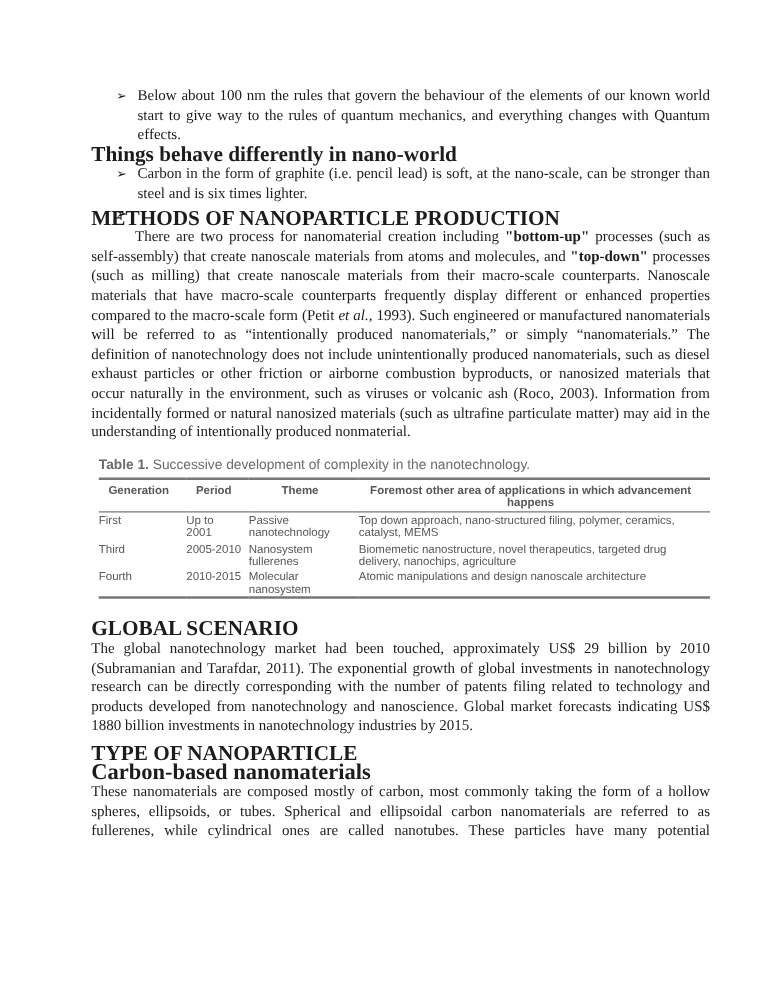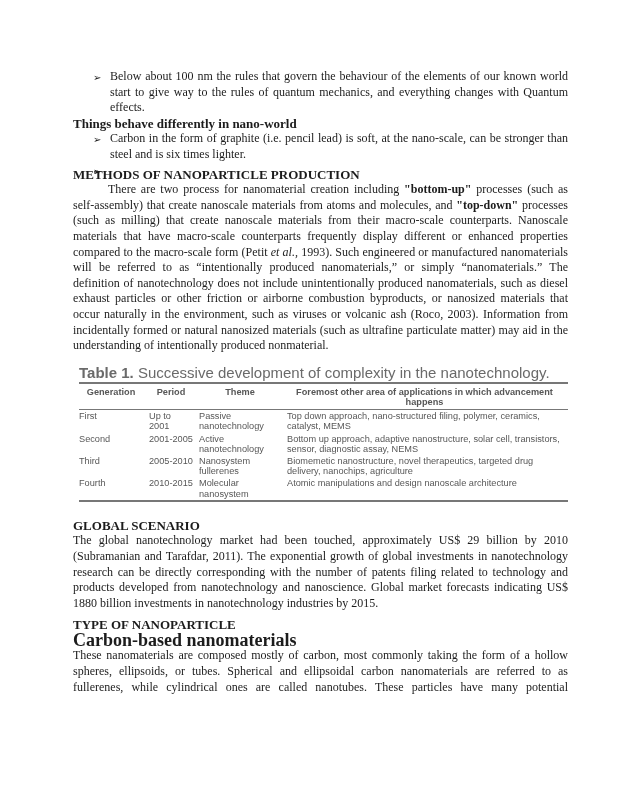--- a/index.html
+++ b/index.html
@@ -7,37 +7,37 @@
     position:relative; width:617px; height:800px;
     background:#ffffff; overflow:hidden;
   }
   .content {
     position:absolute; left:73px; top:69px; width:495px;
     font-family:"Liberation Serif", serif;
     font-size:12px; line-height:15.6px; color:#1c1c1c;
     text-align:justify;
   }
   p { margin:0; }
-  .doc-heading { margin:0; font-weight:bold; font-size:13px; }
+  .doc-heading { margin:0; font-weight:bold; font-size:17px; }
   .subheading  { margin:0; font-weight:bold; font-size:18px; }
   ul.bullets { list-style:none; margin:0; padding:0; }
   ul.bullets li { position:relative; padding-left:37px; }
   .bullet-marker {
     position:absolute; left:20px; top:1px;
     font-size:10px; line-height:15px; color:#1c1c1c;
   }
   .methods-heading { margin-top:4px; }
   .methods-para { text-indent:35px; }
   .bold-run { font-weight:bold; }
   .italic-run { font-style:italic; }
 
   .table-caption {
     margin:13px 0 4px 6px;
     font-family:"Liberation Sans", sans-serif;
-    font-size:15px; line-height:11px; color:#6a6a6a;
+    font-size:11px; line-height:11px; color:#6a6a6a;
     text-align:left;
   }
   .table-caption .cap-label { font-weight:bold; }
 
   table.data-table {
     margin-left:6px; width:489px;
     border-collapse:collapse; table-layout:fixed;
     font-family:"Liberation Sans", sans-serif;
     font-size:9.2px; line-height:10.2px; color:#575757;
     border-top:2px solid #777777;
@@ -111,26 +111,20 @@
         </tr>
       </thead>
       <tbody>
         <tr>
           <td>First</td>
           <td>Up to 2001</td>
           <td>Passive nanotechnology</td>
           <td>Top down approach, nano-structured filing, polymer, ceramics, catalyst, MEMS</td>
         </tr>
         <tr>
-          <td>Second</td>
-          <td>2001-2005</td>
-          <td>Active nanotechnology</td>
-          <td>Bottom up approach, adaptive nanostructure, solar cell, transistors, sensor, diagnostic assay, NEMS</td>
-        </tr>
-        <tr>
           <td>Third</td>
           <td>2005-2010</td>
           <td>Nanosystem fullerenes</td>
           <td>Biomemetic nanostructure, novel therapeutics, targeted drug delivery, nanochips, agriculture</td>
         </tr>
         <tr>
           <td>Fourth</td>
           <td>2010-2015</td>
           <td>Molecular nanosystem</td>
           <td>Atomic manipulations and design nanoscale architecture</td>

